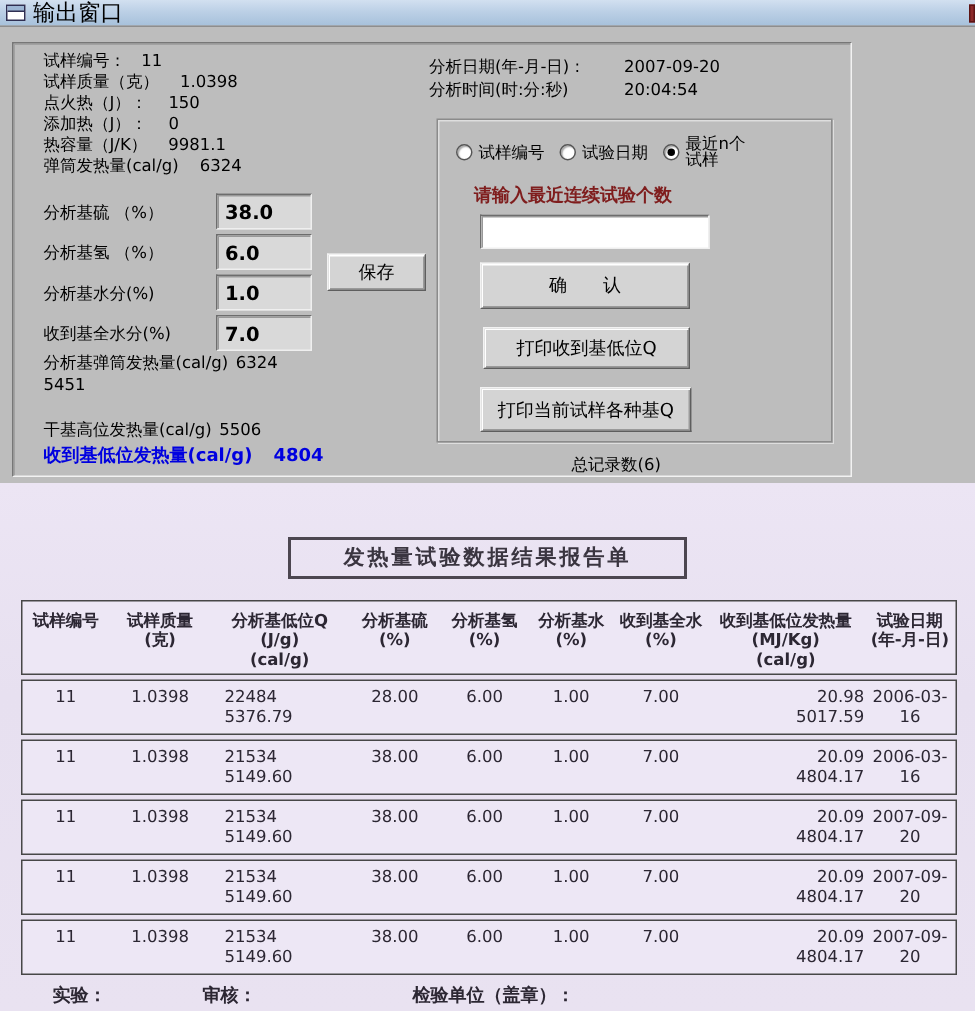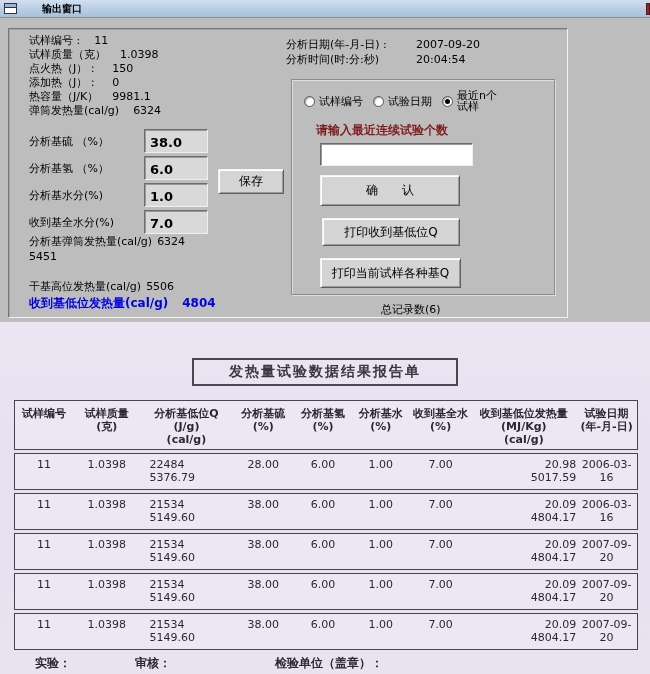--- a/index.html
+++ b/index.html
@@ -6,21 +6,21 @@
   body { font-family:"DejaVu Sans", sans-serif; background:#888; }
   .screen { position:relative; width:650px; height:674px; overflow:hidden; background:#bdbdbd; }
 
   
   .titlebar { position:absolute; top:0; left:0; width:650px; height:18px;
     background:linear-gradient(180deg,#d2e0f0 0%,#bcd0e6 45%,#a7c1db 100%);
     border-bottom:1px solid #8e8e8e; display:flex; align-items:center; padding-left:4px; }
   .win-icon { position:relative; width:13px; height:11px; margin-right:5px;
     background:#fff; border:1px solid #2f2f52; }
   .win-icon::before { content:""; position:absolute; left:0; top:0; right:0; height:3px; background:#9db6d4; border-bottom:1px solid #2f2f52; }
-  .title-text { font-size:10px; color:#000; font-weight:bold;margin-left:20px; }
+  .title-text { font-size:15px; color:#000; font-weight:normal; }
   .close-sliver { position:absolute; right:0; top:3px; width:4px; height:12px; background:#8c2a2a; border:1px solid #5d1414; }
 
   
   .dialog { position:absolute; top:18px; left:0; width:650px; height:304px; background:#bdbdbd; }
   .panel { position:absolute; left:8px; top:10px; width:560px; height:290px; background:#bdbdbd;
     border:1px solid; border-color:#777 #f2f2f2 #f2f2f2 #777; box-shadow:inset 1px 1px 0 #a2a2a2; }
   .lbl { font-size:11px; color:#000; white-space:nowrap; }
   .info-line { position:absolute; left:20px; display:flex; gap:14px; height:14px; align-items:center; }
   .rinfo-line { position:absolute; left:277px; display:flex; height:14px; align-items:center; }
   .rinfo-line .lbl:first-child { width:130px; }

